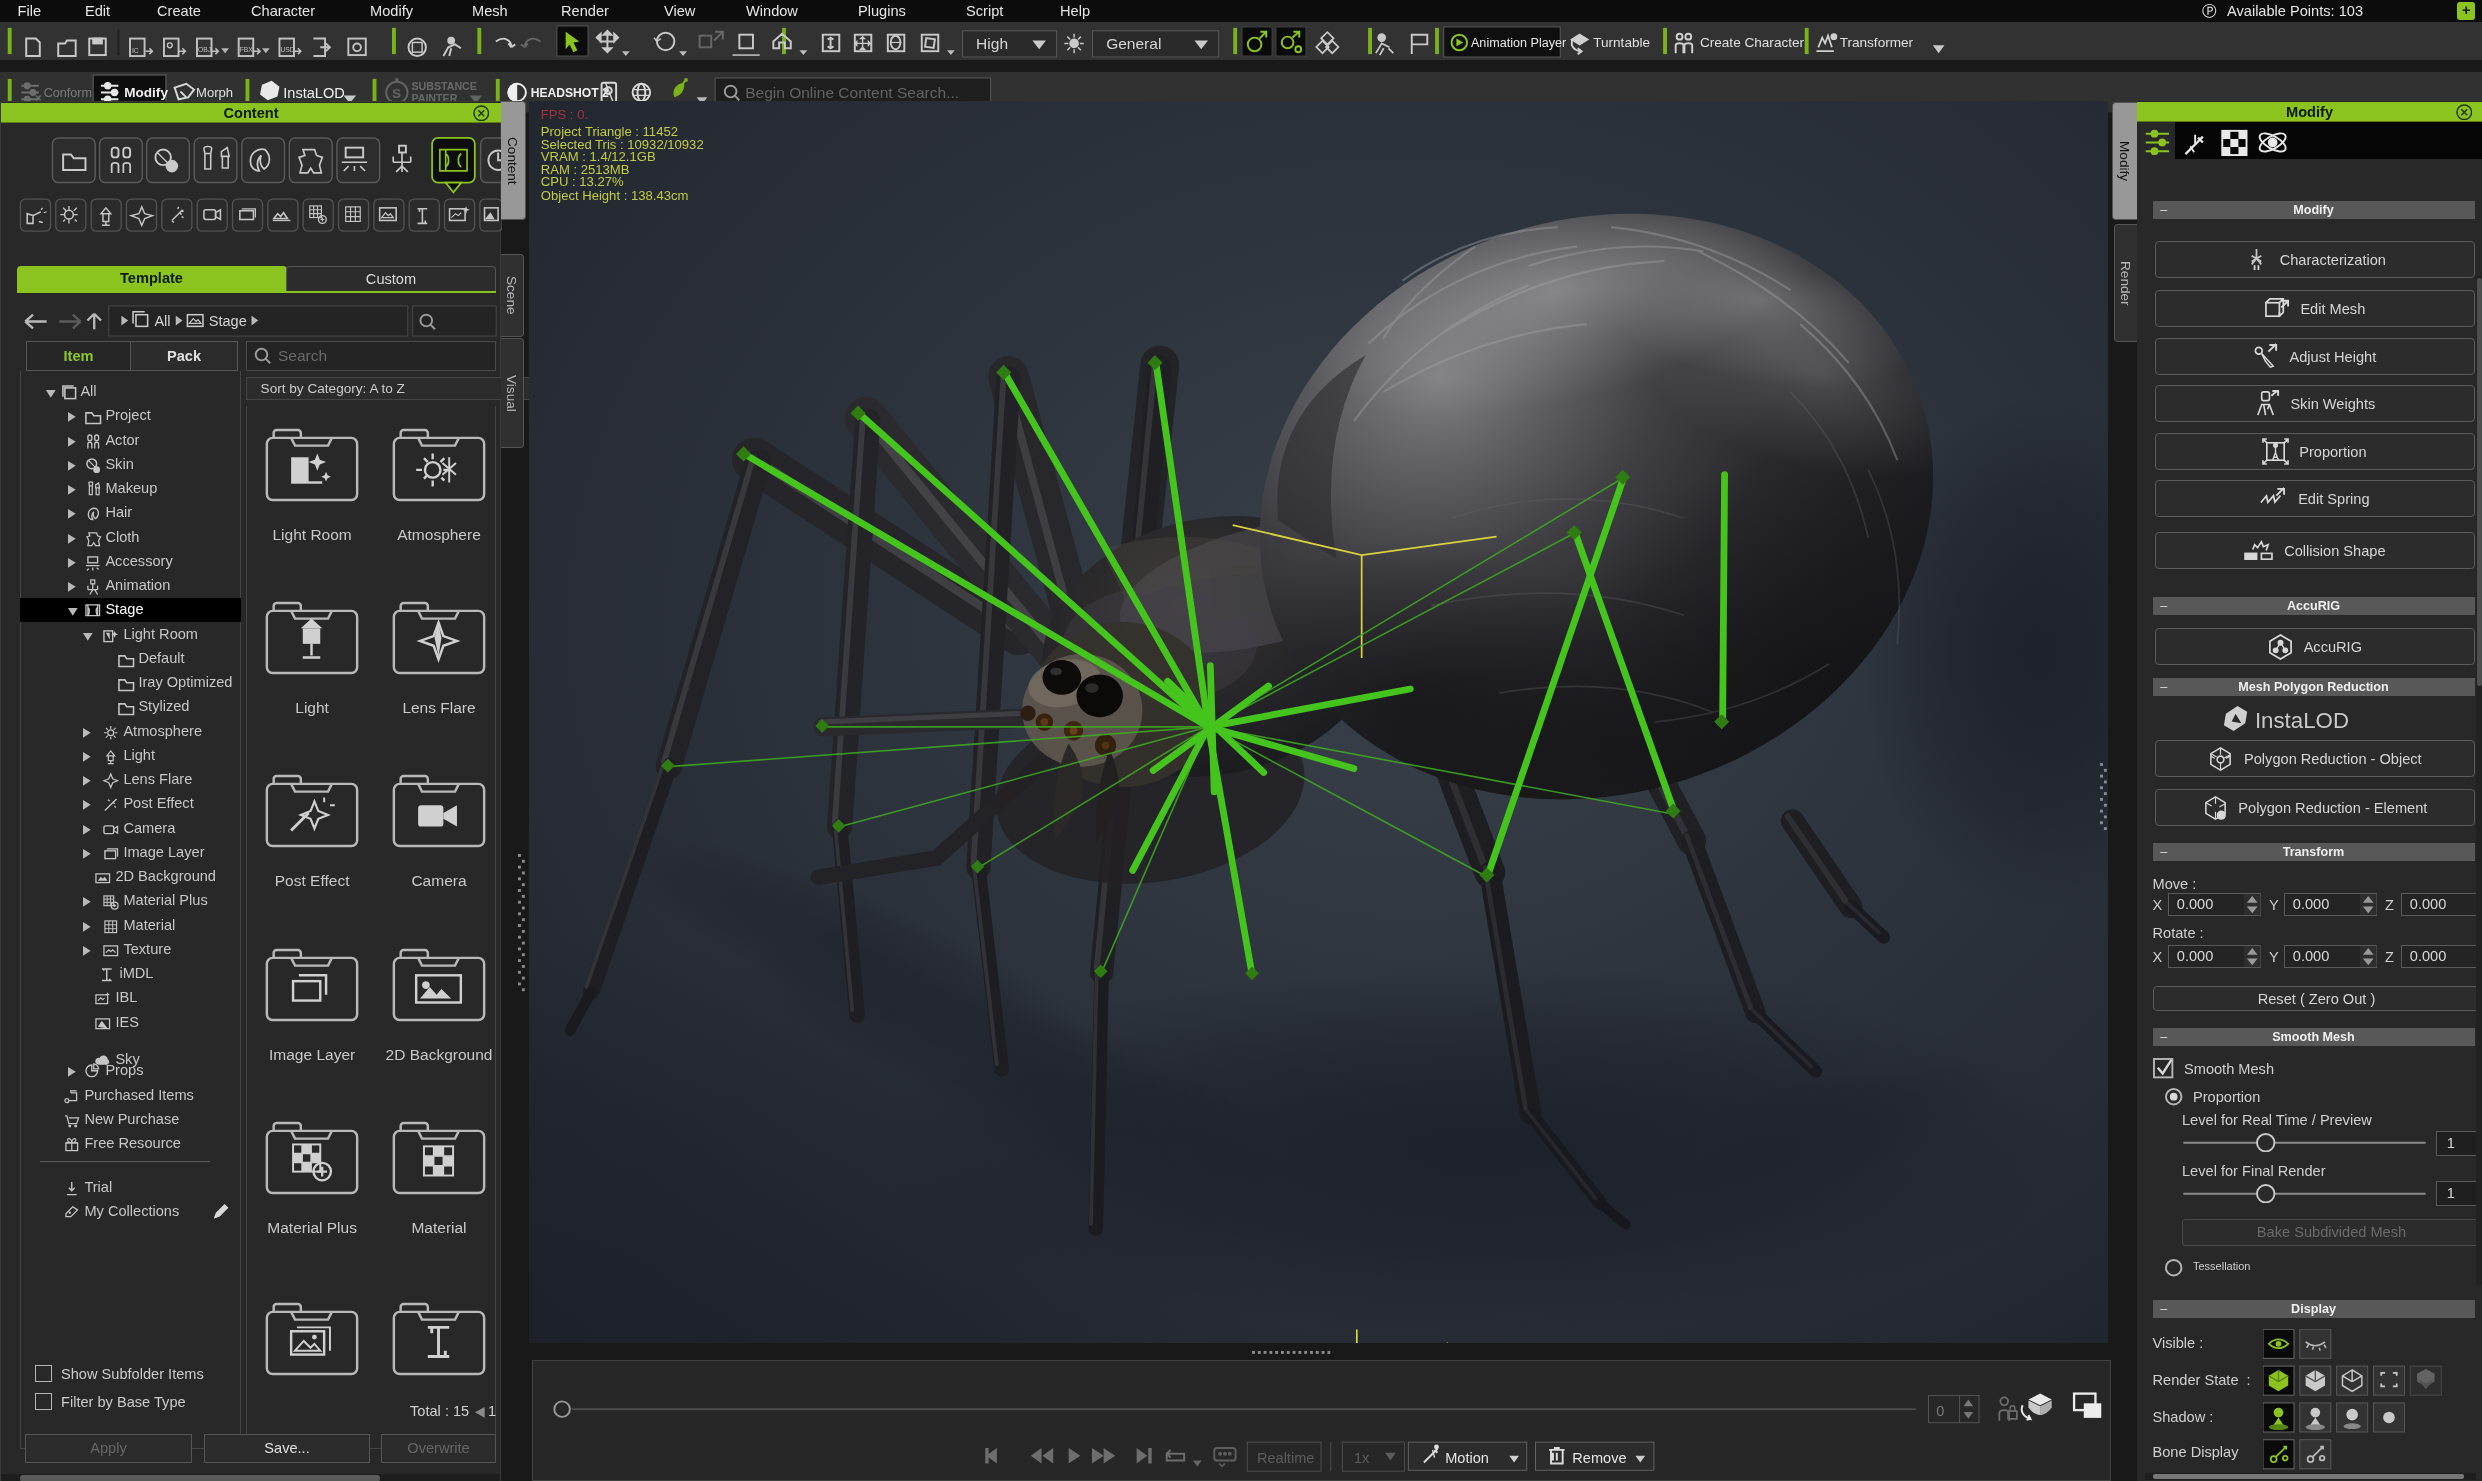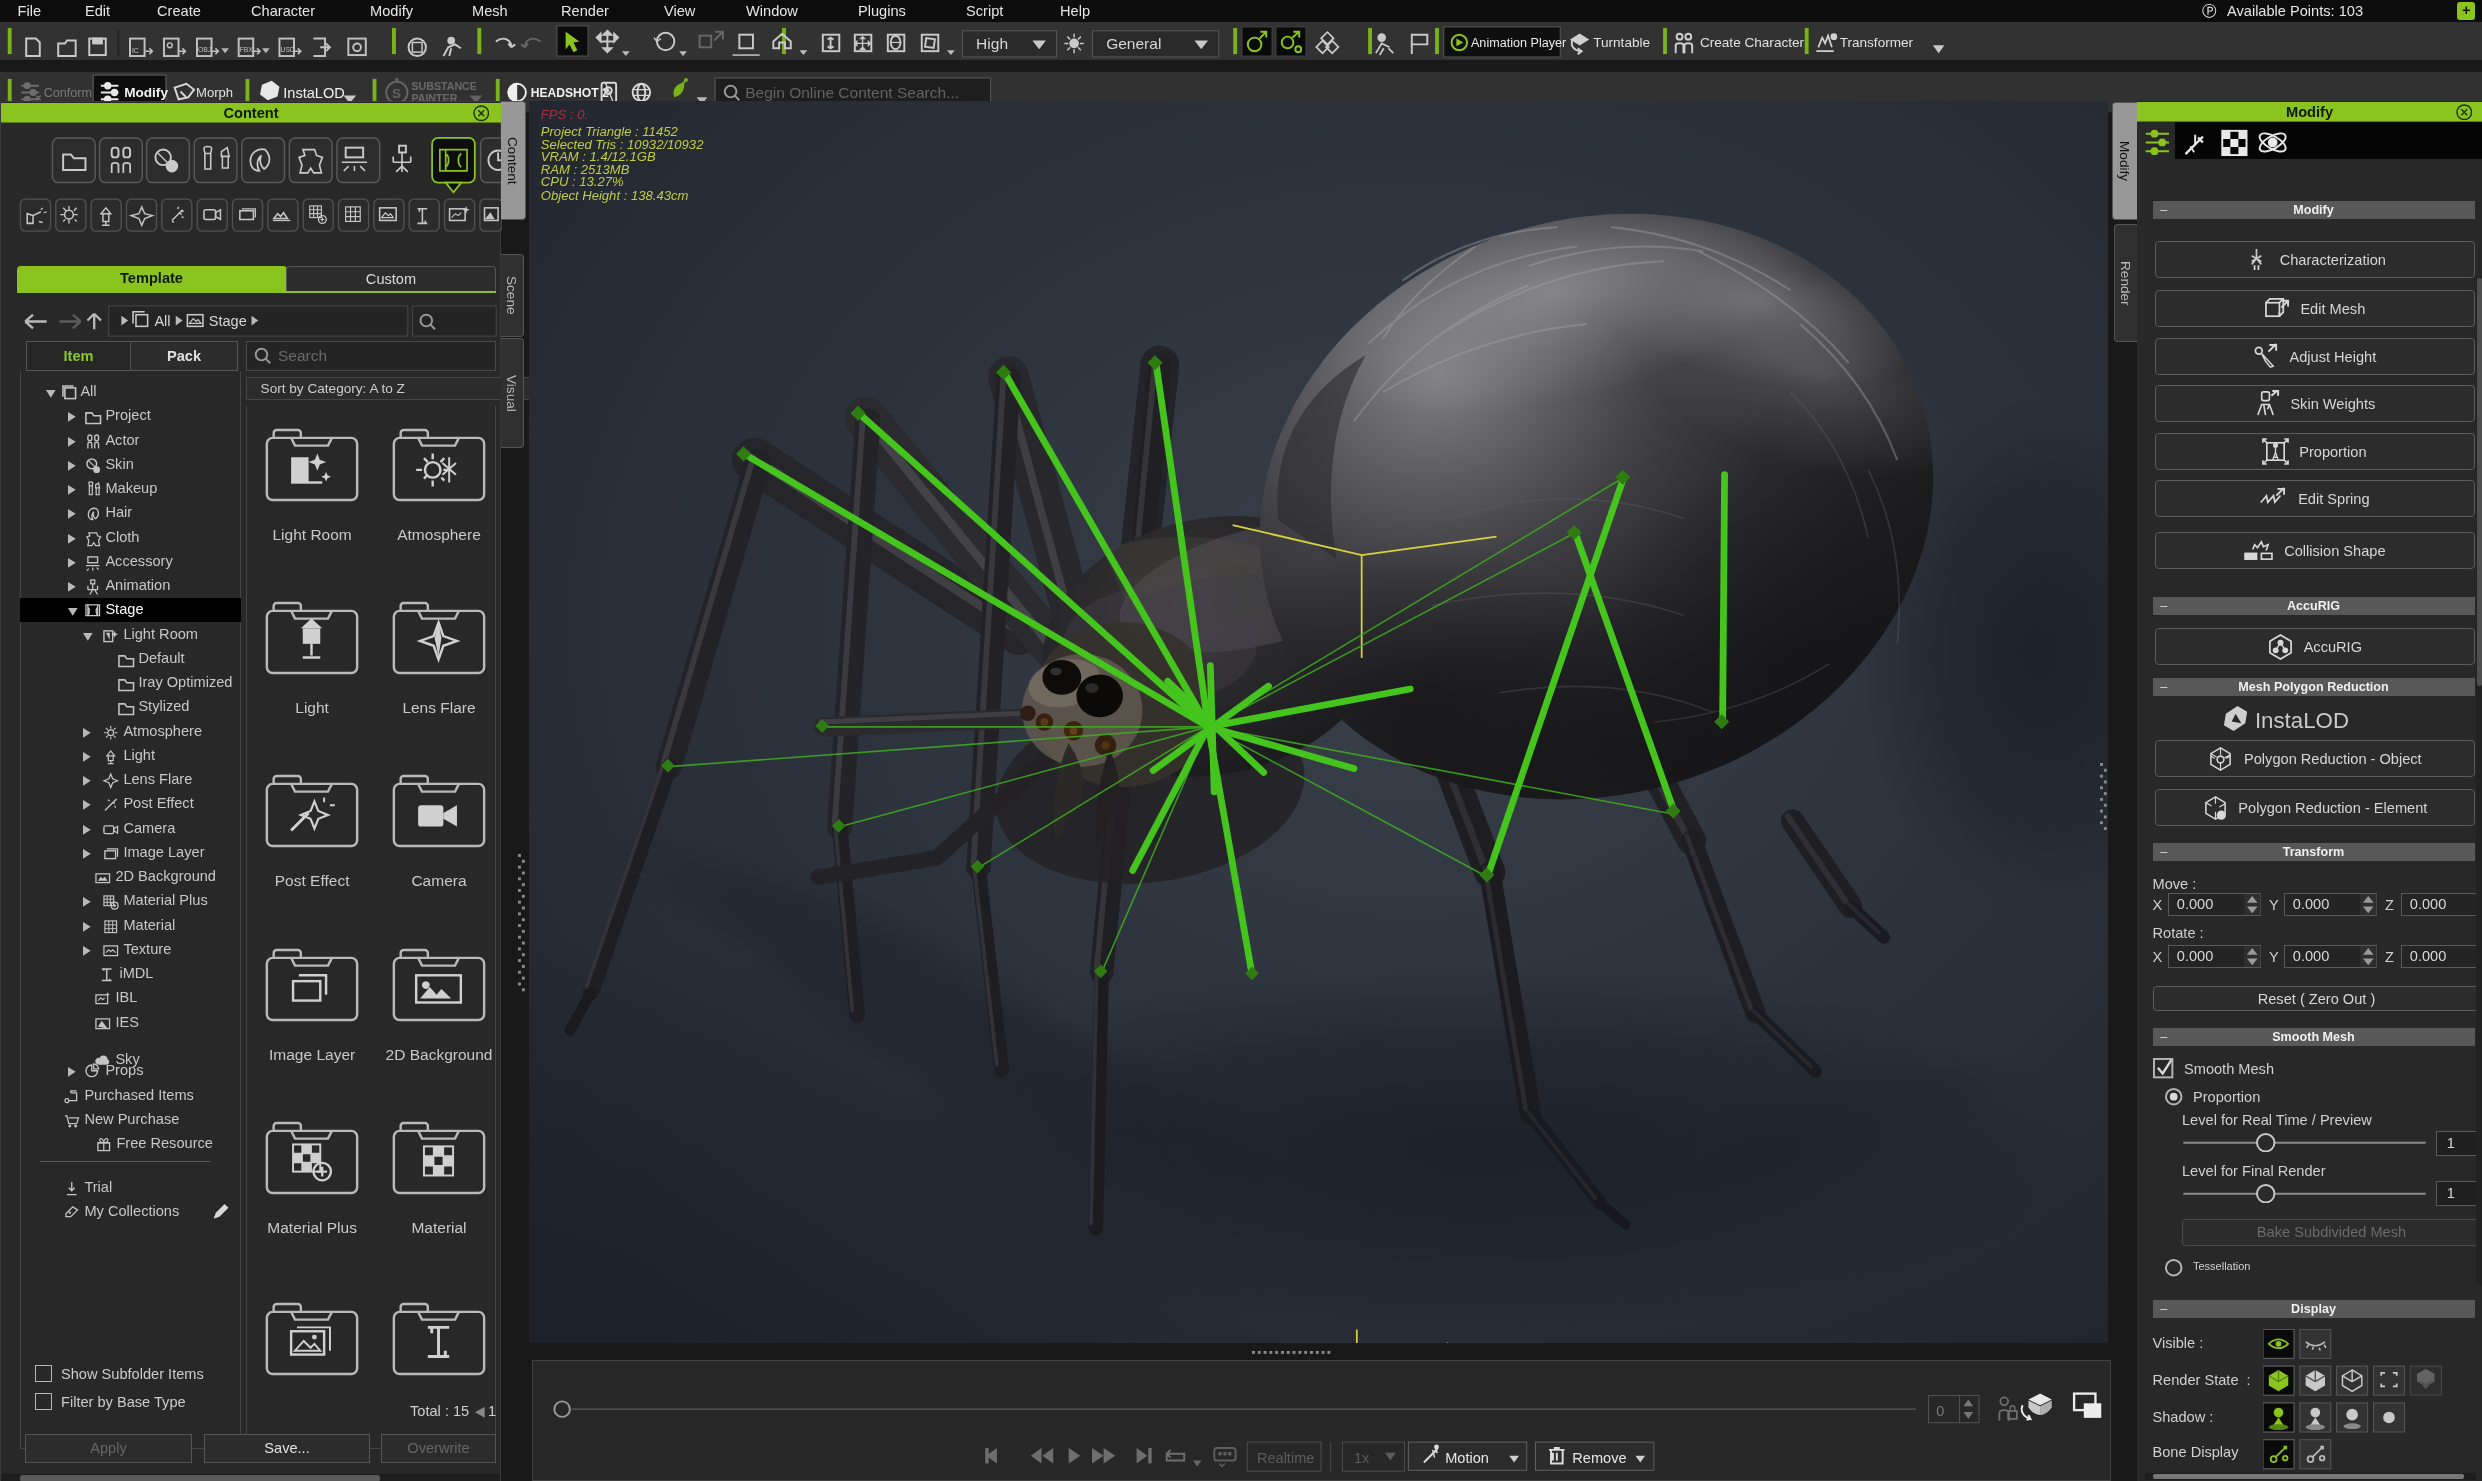--- a/index.html
+++ b/index.html
@@ -686,21 +686,21 @@
         <span class="abs" style="left:64px;top:2.9px;color:#c8c8c8">Purchased Items</span>
       </div>
       <div class="treerow" style="left:19.4px;top:728px;width:221px;">
         <svg class="abs" style="left:43px;top:3.9px" width="17.5" height="17.5" viewBox="0 0 18 18">
           <path d="M2 4h2l2 8h8l2-6H6" fill="none" stroke="#c5c5c5" stroke-width="1.3"></path>
           <circle cx="7" cy="14.5" r="1.5" fill="#c5c5c5"></circle>
           <circle cx="13" cy="14.5" r="1.5" fill="#c5c5c5"></circle>
         </svg>
         <span class="abs" style="left:64px;top:2.9px;color:#c8c8c8">New Purchase</span>
       </div>
-      <div class="treerow" style="left:19.4px;top:752px;width:221px;margin-left:32px;">
+      <div class="treerow" style="left:19.4px;top:752px;width:221px;">
         <svg class="abs" style="left:43px;top:3.9px" width="17.5" height="17.5" viewBox="0 0 18 18">
           <rect x="3" y="7" width="12" height="8" fill="none" stroke="#c5c5c5" stroke-width="1.3"></rect>
           <path d="M3 7h12M9 7v8M9 7C6 7 4 5 5 3c2-1 4 1 4 4c0-3 2-5 4-4c1 2-1 4-4 4" fill="none" stroke="#c5c5c5" stroke-width="1.2"></path>
         </svg>
         <span class="abs" style="left:64px;top:2.9px;color:#c8c8c8">Free Resource</span>
       </div>
       <div class="treerow" style="left:19.4px;top:796px;width:221px;">
         <svg class="abs" style="left:43px;top:3.9px" width="17.5" height="17.5" viewBox="0 0 18 18">
           <path d="M9 2v9m-3-3l3 3l3-3M4 15h10" fill="none" stroke="#c5c5c5" stroke-width="1.4"></path>
         </svg>
@@ -855,21 +855,21 @@
       <div class="abs" style="left:19.4px;top:1px;width:360px;height:6.8px;background:#5a5a5a;border-radius:2.9px;"></div>
     </div>
 </div>
 
 <div class="abs" id="lefttabs" style="left:501px;top:101px;width:25px;height:1381px;">
 <div class="vtab vtab-on vtabL" style="left:0;top:0;width:25px;height:119px;line-height:25px;">Content</div>
 <div class="vtab vtab-off vtabL" style="left:0;top:153px;width:23px;height:83px;line-height:23px;">Scene</div>
 <div class="vtab vtab-off vtabL" style="left:0;top:237px;width:23px;height:110px;line-height:23px;">Visual</div>
 </div>
 
-<div class="abs" id="viewport" style="left:529px;top:101px;width:1579px;height:1242px;background:#252a31;font-style:italic;">
+<div class="abs" id="viewport" style="left:529px;top:101px;width:1579px;height:1242px;background:#252a31;">
 <svg width="1579" height="1242" viewBox="0 0 1627 1280">
 <defs>
 <radialGradient id="vbg" cx="56%" cy="42%" r="78%">
 <stop offset="0%" stop-color="#3a414b"></stop>
 <stop offset="42%" stop-color="#2e343e"></stop>
 <stop offset="75%" stop-color="#262b34"></stop>
 <stop offset="100%" stop-color="#1f242c"></stop>
 </radialGradient>
 <radialGradient id="abdo" cx="34%" cy="20%" r="84%">
 <stop offset="0%" stop-color="#7e7e83"></stop>

